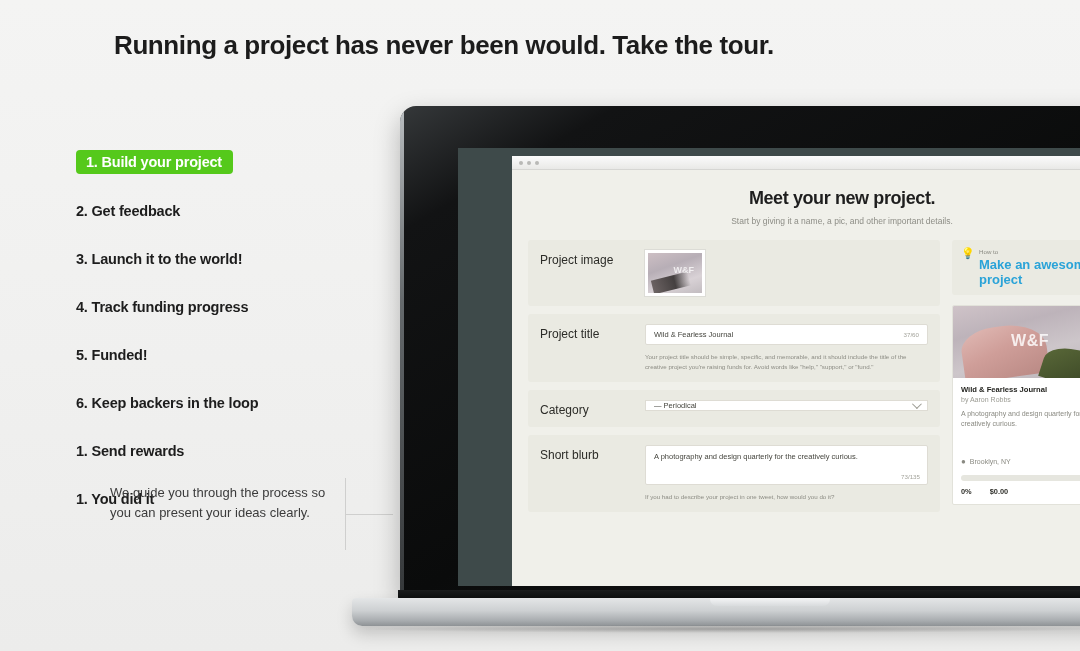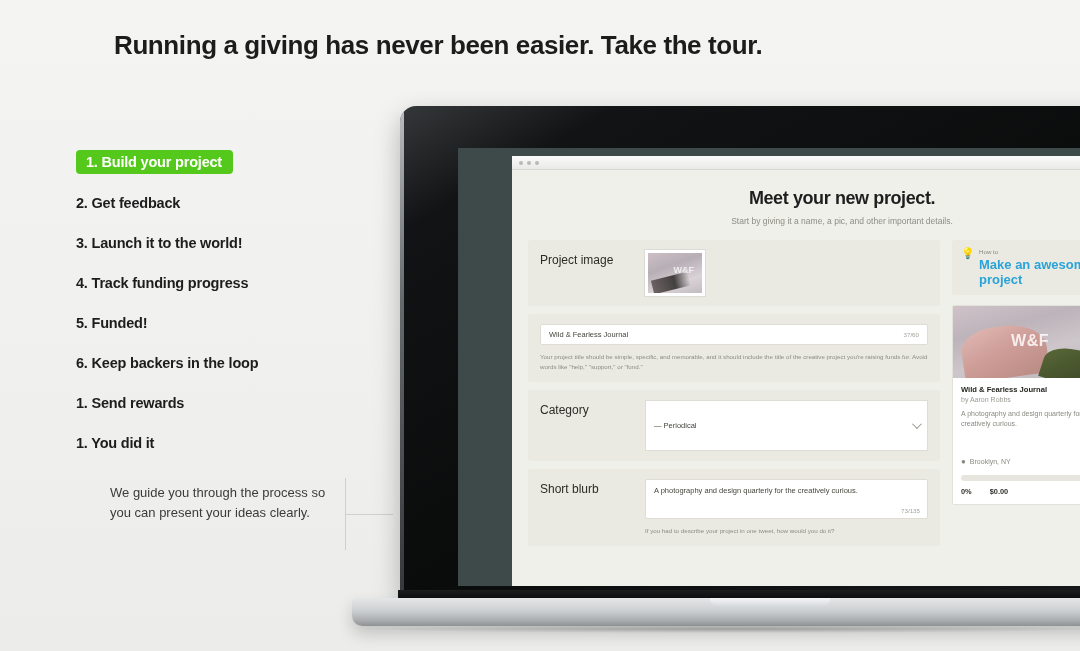--- a/index.html
+++ b/index.html
@@ -29,21 +29,21 @@
 
   
   .steps { position: absolute; left: 76px; top: 150px; width: 300px; }
   .step {
     font-size: 14.5px;
     font-weight: bold;
     color: #1d1d1d;
     letter-spacing: -0.2px;
     height: 22px;
     line-height: 22px;
-    margin-bottom: 18px;
+    margin-bottom: 26px;
     white-space: nowrap;
   }
   .step.active {
     display: inline-block;
     background: #55c91b;
     color: #ffffff;
     border-radius: 4px;
     padding: 0 11px 0 10px;
     height: 24px; line-height: 24px;
   }
@@ -184,21 +184,21 @@
   }
   .counter { font-size: 6.2px; color: #a3a39b; }
   .help {
     font-size: 6.2px; color: #8c8c84; line-height: 10px; margin-top: 7px;
   }
 
   .select {
     background: #ffffff;
     border: 1px solid #dedcd4;
     border-radius: 0;
-    padding: 20px 8px;
+    padding: 0 8px;
     display: flex; align-items: center; justify-content: space-between;
     font-size: 7.5px; color: #46463f;
   }
   .chev { width:7px; height:7px; border-right:1px solid #9b9b93; border-bottom:1px solid #9b9b93; transform: rotate(45deg) translateY(-2px); }
 
   .blurb-box {
     background: #ffffff;
     border: 1px solid #dedcd4;
     border-radius: 2px;
     padding: 6px 8px 4px;
@@ -284,21 +284,21 @@
     left: 14px; top: 519px;
     width: 732px; height: 8px;
     background: radial-gradient(ellipse at center, rgba(0,0,0,.22), rgba(0,0,0,0) 72%);
   }
 </style>
 </head>
 <body>
 
 <div class="page">
 
-  <h1 class="headline">Running a giving has never been easier. Take the tour.</h1>
+  <h1 class="headline">Running a project has never been would. Take the tour.</h1>
 
   <div class="steps">
     <div><span class="step active">1. Build your project</span></div>
     <div class="step">2. Get feedback</div>
     <div class="step">3. Launch it to the world!</div>
     <div class="step">4. Track funding progress</div>
     <div class="step">5. Funded!</div>
     <div class="step">6. Keep backers in the loop</div>
     <div class="step">1. Send rewards</div>
     <div class="step">1. You did it</div>
@@ -336,20 +336,21 @@
                 <div class="row img-row">
                   <div class="row-label">Project image</div>
                   <div class="row-ctl" style="display:flex;align-items:stretch;">
                     <div class="thumb">
                       <span class="thumb-wf">W&amp;F</span>
                     </div>
                   </div>
                 </div>
 
                 <div class="row">
+                  <div class="row-label">Project title</div>
                   <div class="row-ctl">
                     <div class="textinput">
                       <span>Wild &amp; Fearless Journal</span>
                       <span class="counter">37/60</span>
                     </div>
                     <div class="help">Your project title should be simple, specific, and memorable, and it should include the title of the creative project you're raising funds for. Avoid words like "help," "support," or "fund."</div>
                   </div>
                 </div>
 
                 <div class="row">

